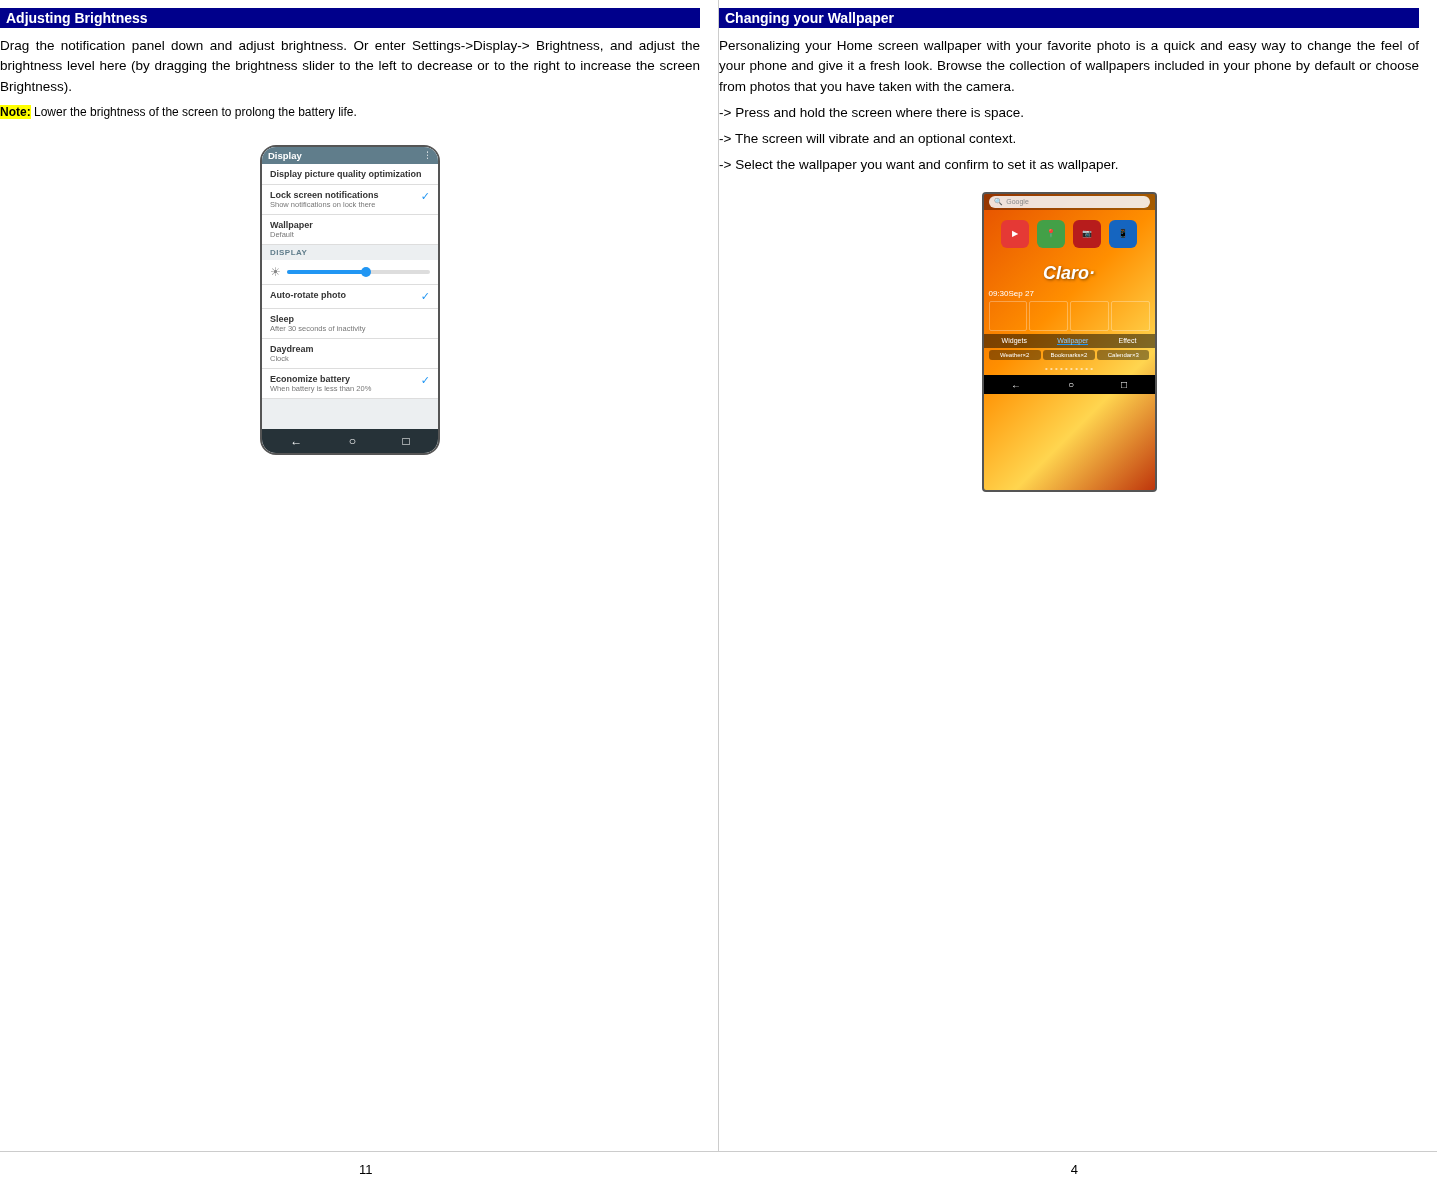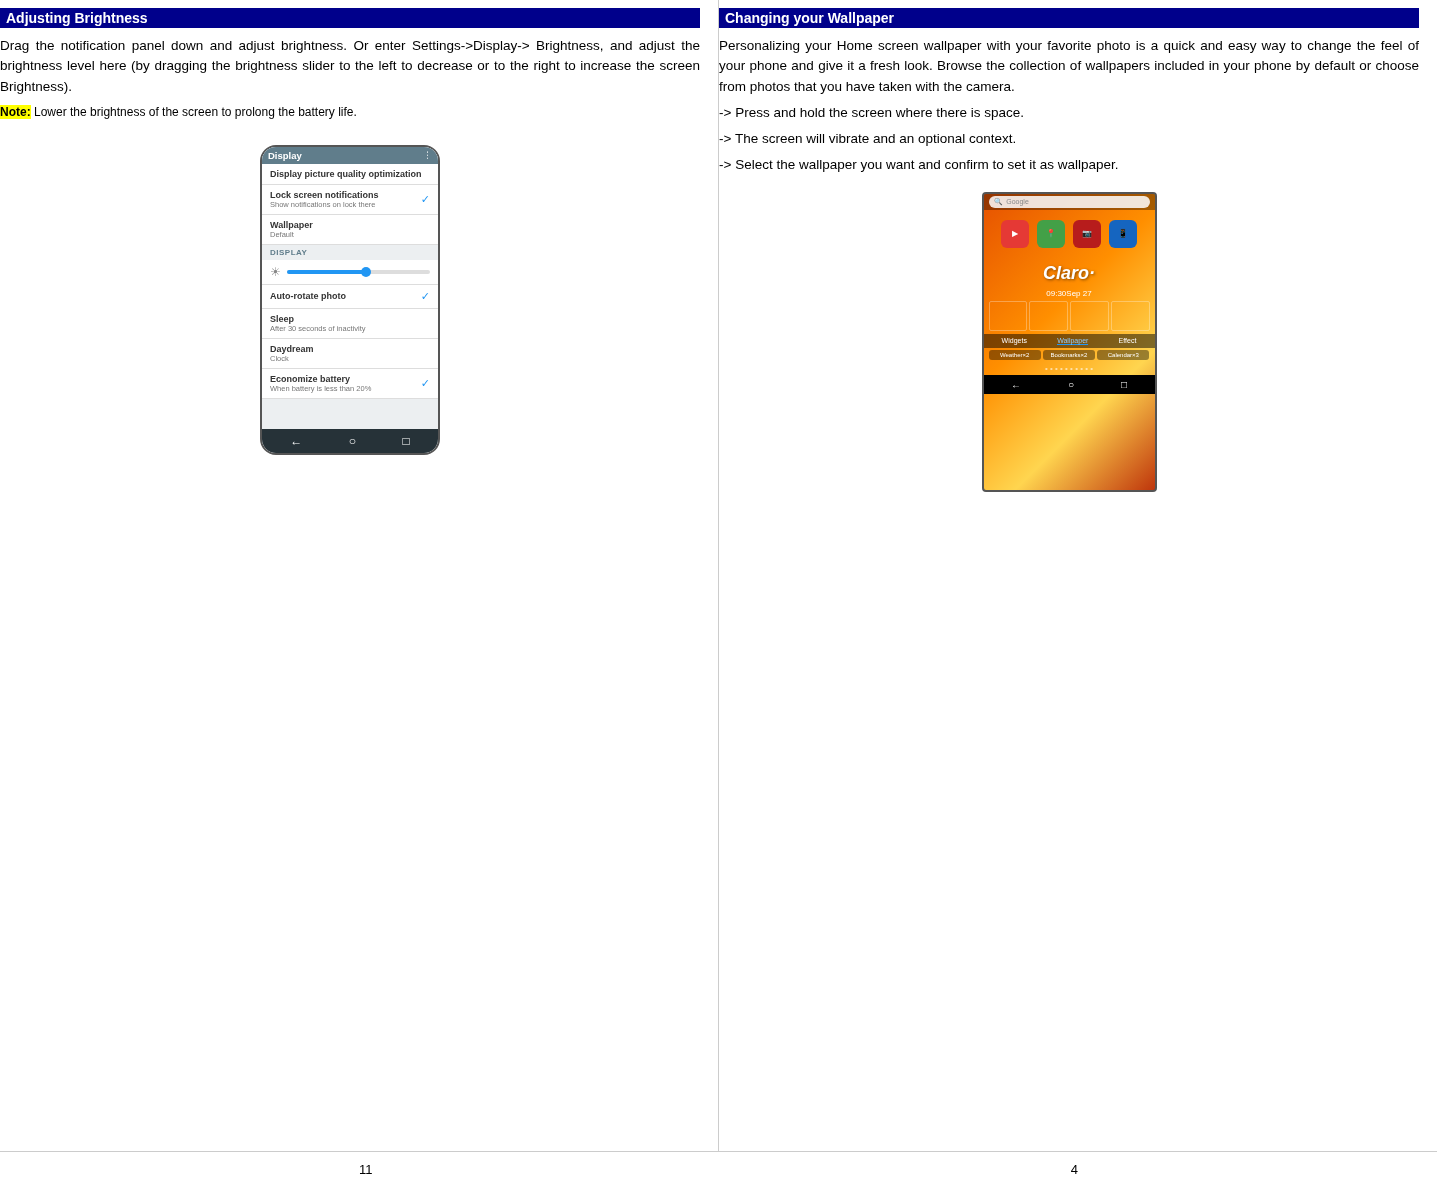--- a/index.html
+++ b/index.html
@@ -88,21 +88,21 @@
     }
     .screen-header-title {
       font-weight: bold;
       font-size: 9.5px;
     }
     .screen-item {
       padding: 5px 8px;
       border-bottom: 1px solid #ddd;
       background: #fff;
       display: flex;
-      align-items: center;
+      align-items: flex-start;
       justify-content: space-between;
       font-size: 8.5px;
     }
     .screen-item-title {
       font-weight: bold;
       font-size: 9px;
       color: #333;
     }
     .screen-item-sub {
       font-size: 7.5px;
@@ -279,21 +279,21 @@
     }
     .wp-nav-btn {
       color: #fff;
       font-size: 10px;
     }
     .wp-time {
       color: #fff;
       font-size: 8px;
       padding: 0 5px;
       display: flex;
-      justify-content: center;
+      justify-content: flex-start;
     }
 
     .footer {
       border-top: 1px solid #ccc;
       display: flex;
       justify-content: space-around;
       padding: 10px;
       font-size: 13px;
     }
 

